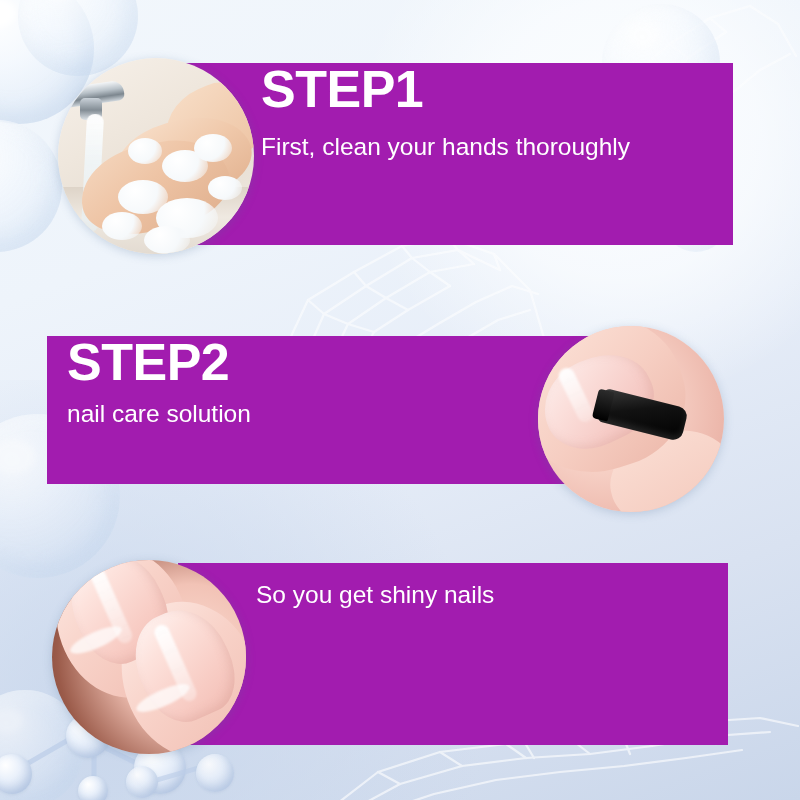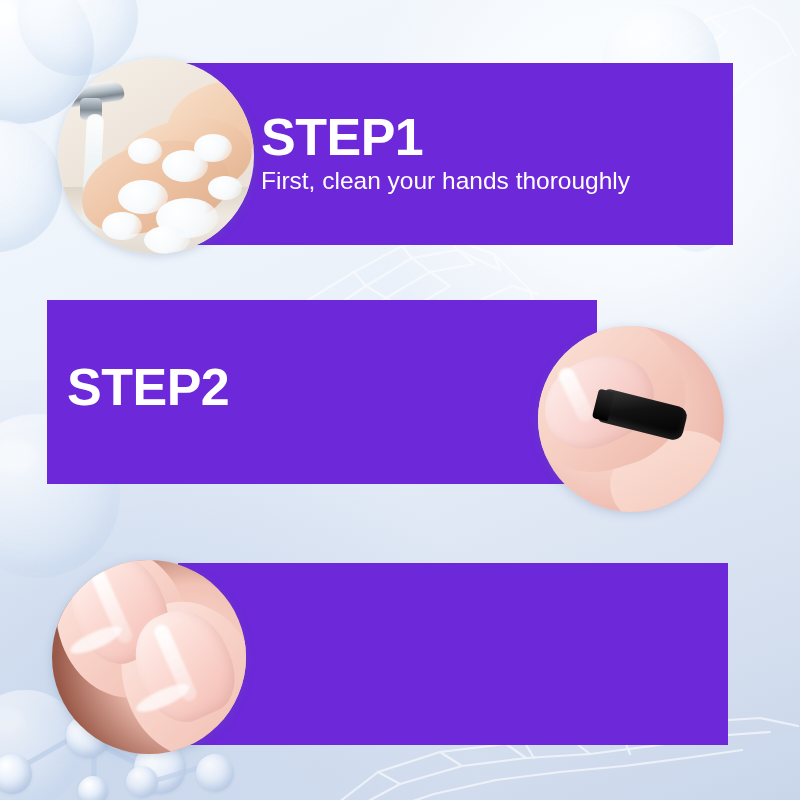--- a/index.html
+++ b/index.html
@@ -48,45 +48,44 @@
   
   .mol { position:absolute; }
   .mol .stick { position:absolute; background:rgba(188,206,232,0.75); height:5px; border-radius:3px; transform-origin:0 50%; }
   .mol .atom  { position:absolute; border-radius:50%;
     background:radial-gradient(circle at 34% 28%, #ffffff 0%, #eaf1fb 36%, #ccd9ee 78%, #bccbe4 100%);
     box-shadow: inset -3px -4px 9px rgba(150,175,210,0.45), 0 1px 3px rgba(150,170,200,0.25); }
 
   
   .card {
     position:absolute;
-    background:#6d28d9;
+    background:#a21caf;
     display:flex;
-    align-items:center;
   }
   .card.c1 { left:183px; top:63px;  width:550px; height:182px; }
-  .card.c2 { left:47px;  top:300px; width:550px; height:184px; }
+  .card.c2 { left:47px;  top:336px; width:550px; height:148px; }
   .card.c3 { left:178px; top:563px; width:550px; height:182px; }
 
   .card-text { color:#ffffff; }
   .card.c1 .card-text { padding-left:78px; }
   .card.c2 .card-text { padding-left:20px; }
   .card.c3 .card-text { padding-left:78px; }
 
   .step-title {
     font-size:52px;
     font-weight:bold;
     letter-spacing:-0.5px;
     line-height:1.0;
     color:#ffffff;
   }
   .step-desc {
     font-size:24.5px;
     line-height:1.30;
     color:#ffffff;
-    margin-top:2px;
+    margin-top:16px;
     font-weight:400;
   }
   .card.c2 .step-desc { margin-top:10px; }
 
   
   .photo {
     position:absolute;
     border-radius:50%;
     overflow:hidden;
     box-shadow:0 2px 10px rgba(80,110,150,0.25);
@@ -306,37 +305,39 @@
     <div class="foam" style="left:44px;  top:154px; width:40px; height:28px;"></div>
     <div class="foam" style="left:150px; top:118px; width:34px; height:24px;"></div>
     <div class="foam" style="left:86px;  top:168px; width:46px; height:28px;"></div>
   </div>
 </div>
 
 <div class="card c2">
   <div class="card-text">
     <div class="step-title">STEP2</div>
     <div class="step-desc">
+      <div>nail care solution</div>
     </div>
   </div>
 </div>
 
 <div class="photo p2">
   <div class="scene">
     <div class="skin"></div>
     <div class="fingertip"></div>
     <div class="finger2"></div>
     <div class="nail"></div>
     <div class="nail-shine"></div>
     <div class="brush"></div>
   </div>
 </div>
 
 <div class="card c3">
   <div class="card-text">
+    <div class="step-desc">So you get shiny nails</div>
   </div>
 </div>
 
 <div class="photo p3">
   <div class="scene">
     <div class="bgdark"></div>
     <div class="fingerA"></div>
     <div class="fingerB"></div>
     <div class="nailA"></div>
     <div class="nailB"></div>

